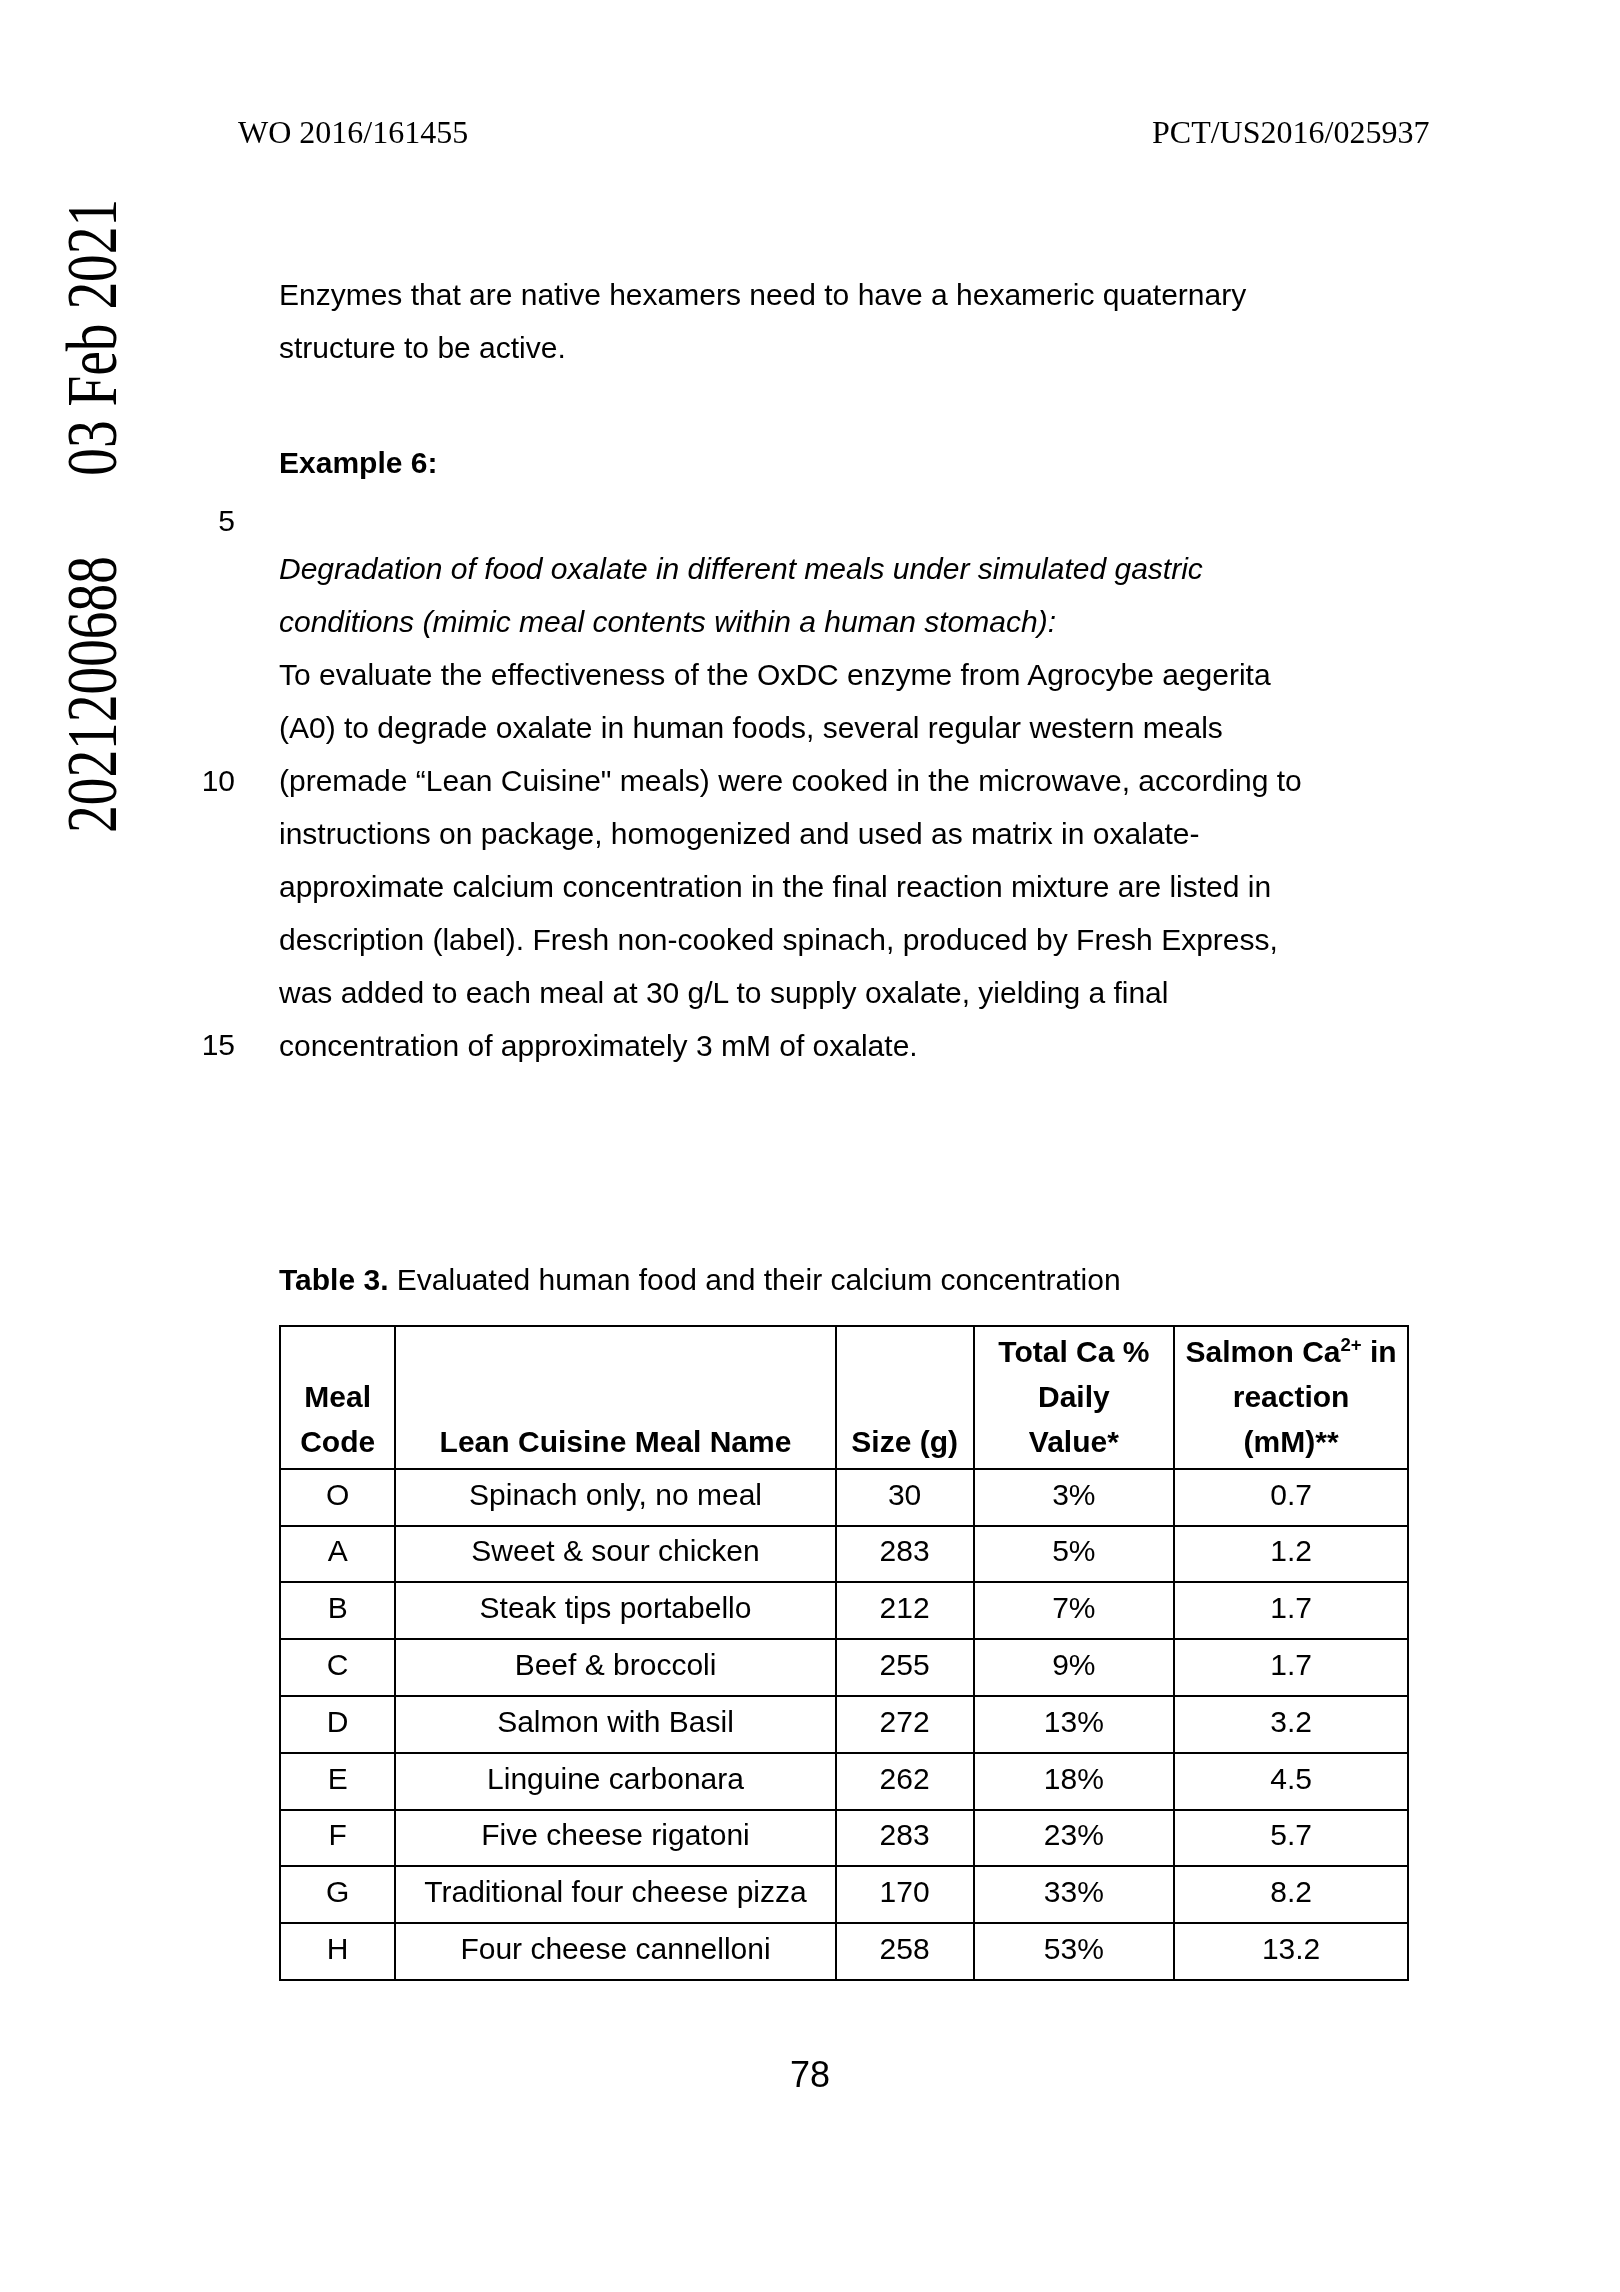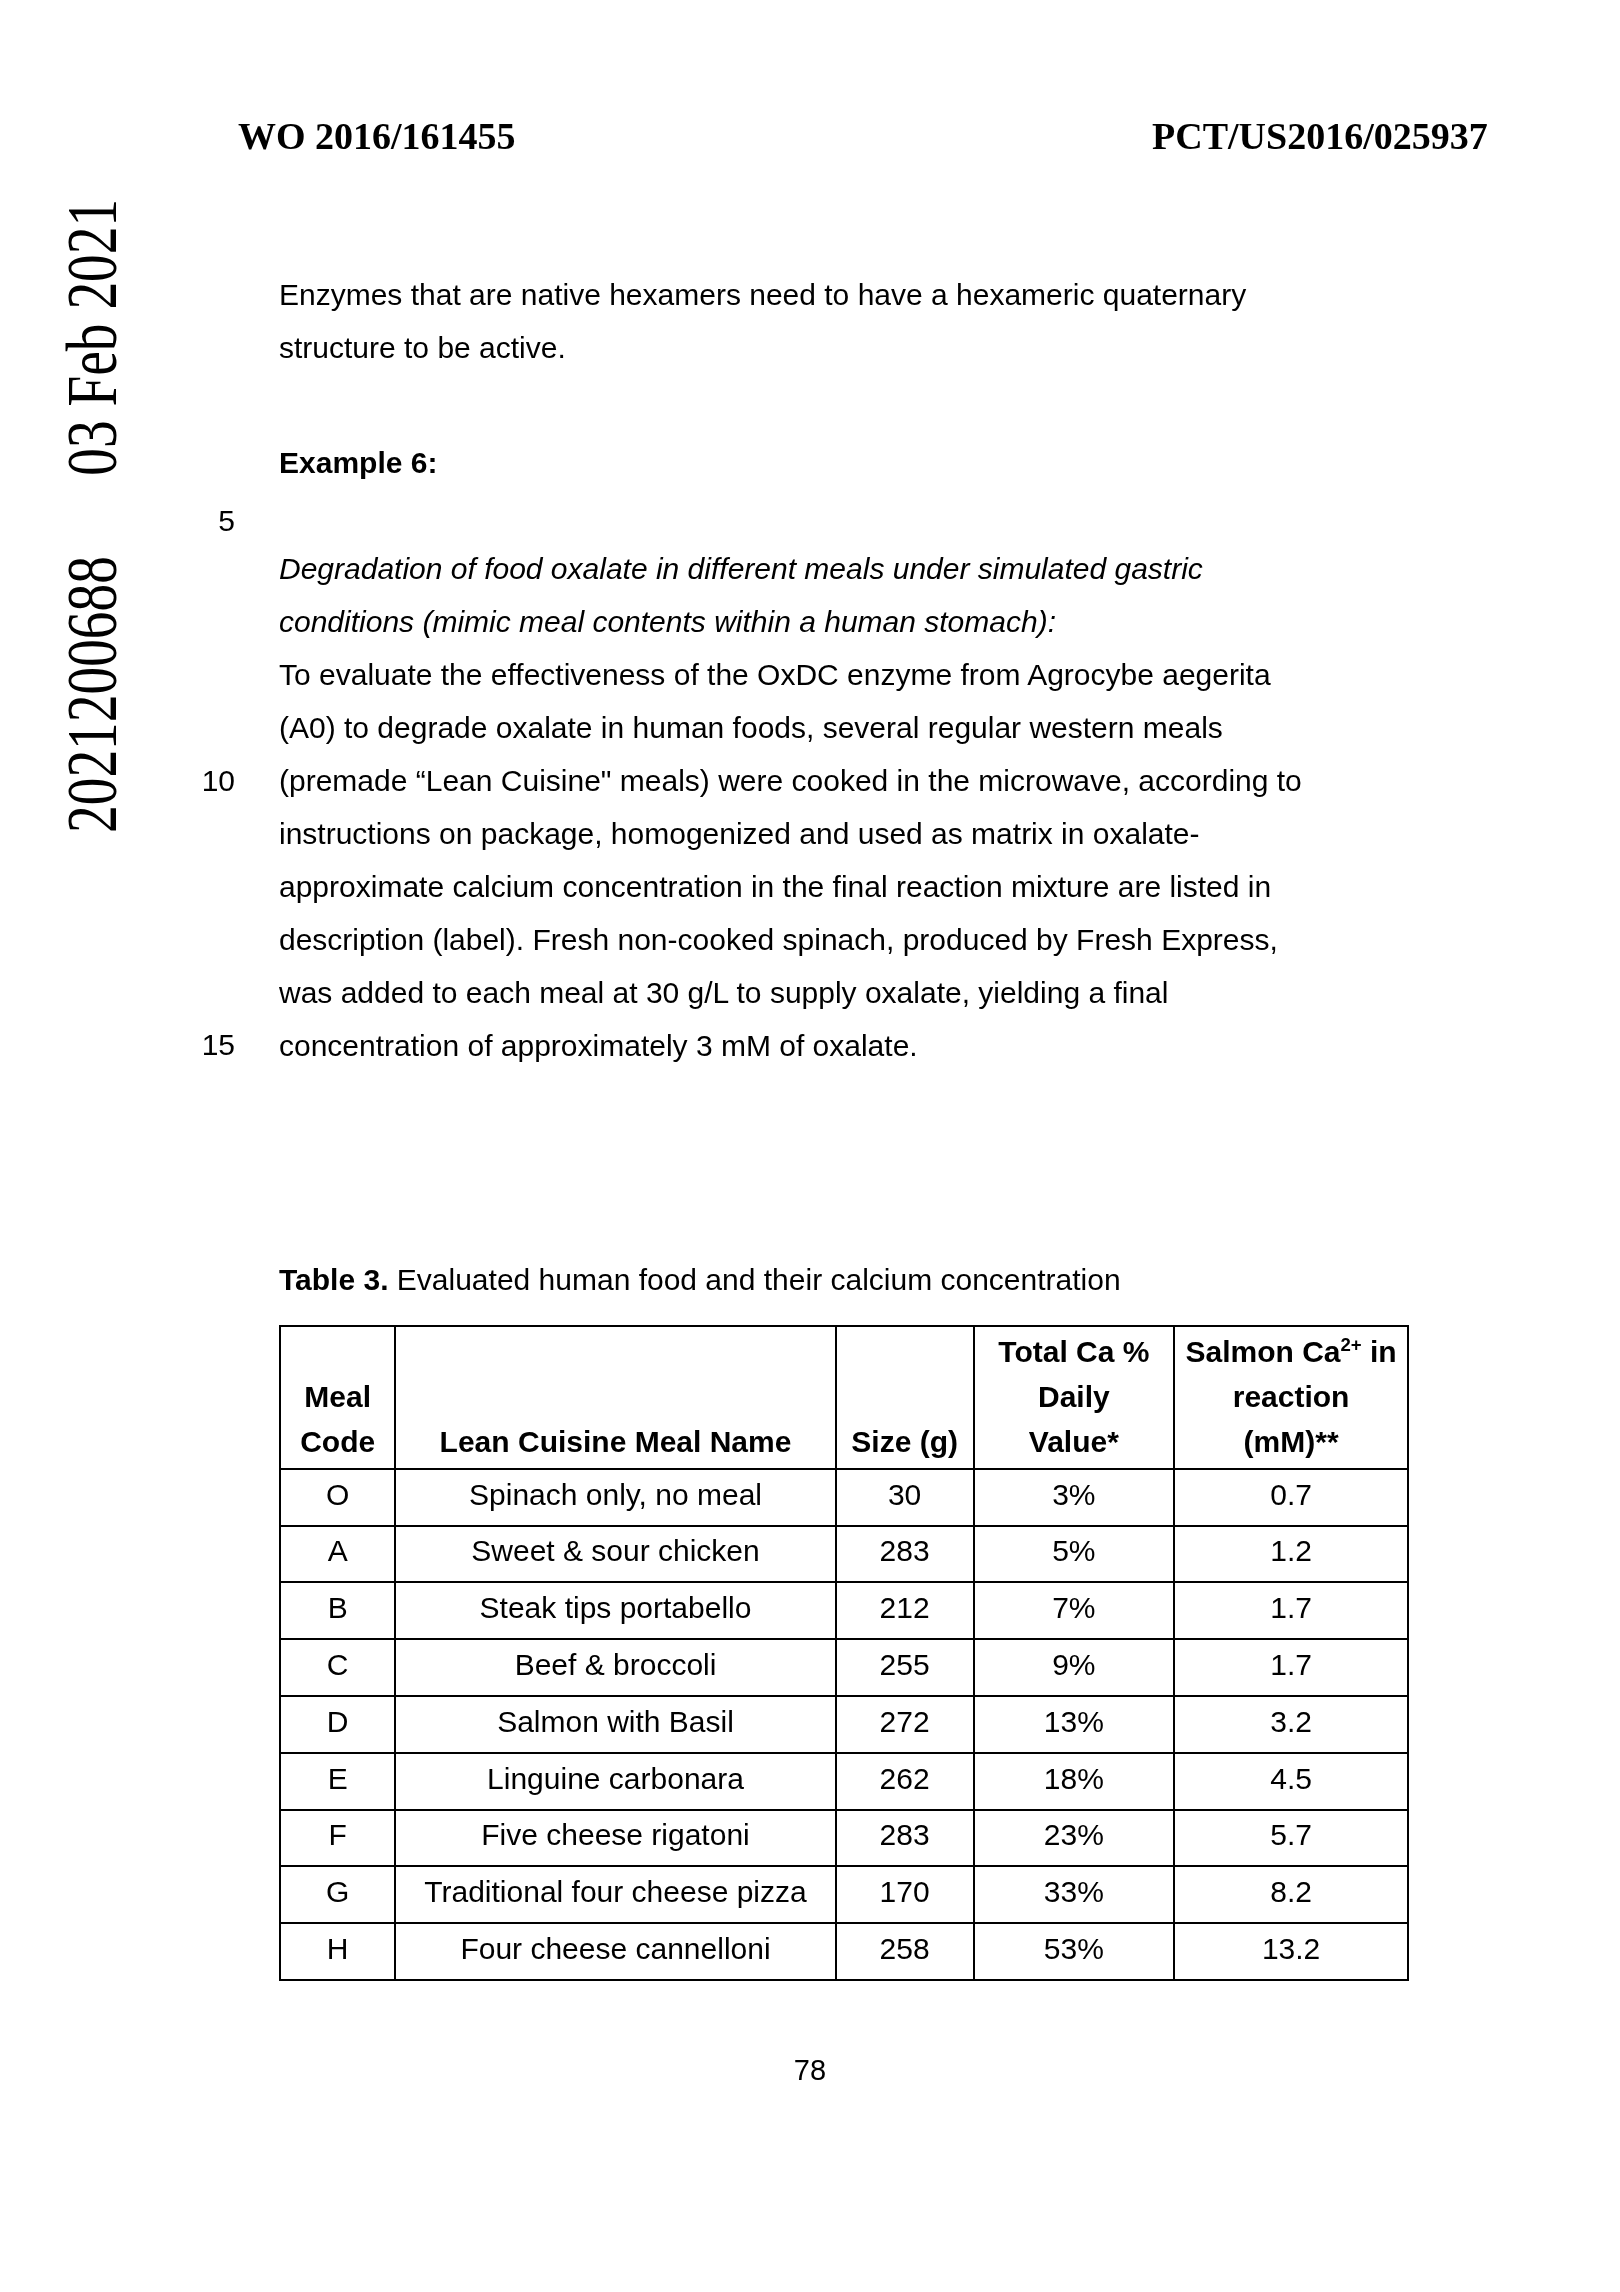--- a/index.html
+++ b/index.html
@@ -7,21 +7,21 @@
     width:1620px; height:2293px;
     background:#ffffff; color:#000;
     position:relative; overflow:hidden;
     font-family:"Liberation Sans", sans-serif;
   }
   .abs { position:absolute; }
 
   
   .patent-header {
     font-family:"Liberation Serif", serif;
-    font-weight:bold; font-size:38px; white-space:nowrap;
+    font-weight:normal; font-size:32px; white-space:nowrap;
   }
   #hdr-left  { left:238px;  top:114px; }
   #hdr-right { left:1152px; top:114px; }
 
   
   #sidebar-stamp {
     left:57px; top:833px; width:823px; height:71px;
     transform-origin:0 0;
     transform:rotate(-90deg) scaleX(0.78);
     font-family:"Liberation Serif", serif;
@@ -66,21 +66,21 @@
   #meal-table sup { font-size:18.6px; vertical-align:10.8px; line-height:0; }
   #meal-table td {
     text-align:center; vertical-align:top;
     padding-top:7.8px; height:46px; line-height:33px;
     white-space:nowrap;
   }
 
   
   #page-number {
     left:0; top:2054px; width:1620px;
-    text-align:center; font-size:29px;
+    text-align:center; font-size:36px;
   }
 </style>
 </head>
 <body>
 
 <div class="abs patent-header" id="hdr-left">WO 2016/161455</div>
 <div class="abs patent-header" id="hdr-right">PCT/US2016/025937</div>
 
 <div class="abs" id="sidebar-stamp">
   <span>2021200688</span><span>03 Feb 2021</span>

